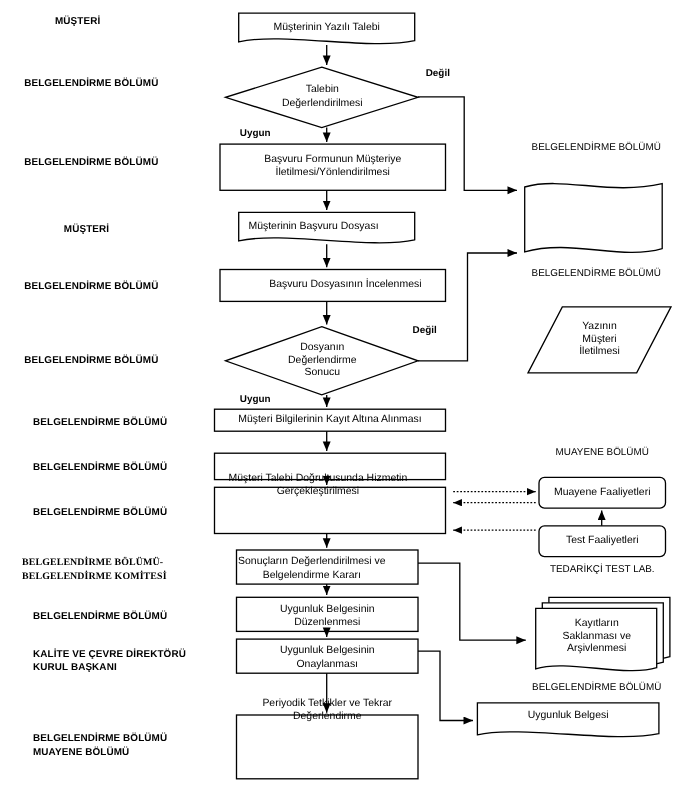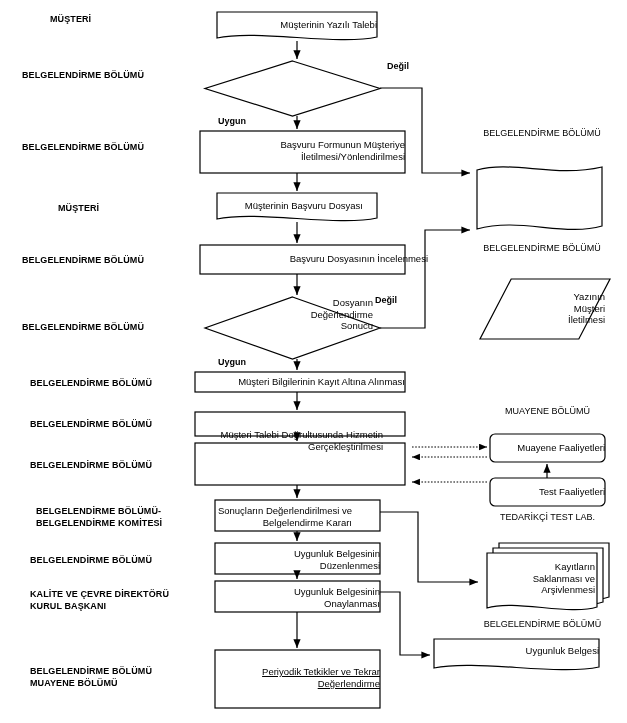--- a/index.html
+++ b/index.html
@@ -35,21 +35,21 @@
     letter-spacing: 0.1px;
     line-height: 11.5px;
     text-align: left;
     white-space: pre-line;
   }
   
   .nodetext {
     position: absolute;
     font-size: 9.5px;
     line-height: 11.5px;
-    text-align: right;
+    text-align: center;
     white-space: pre-line;
   }
   .edgelabel {
     position: absolute;
     font-size: 9px;
     font-weight: bold;
   }
   .sidelabel {
     position: absolute;
     font-size: 9px;
@@ -125,46 +125,48 @@
 
   <div class="role" style="left:50px;  top:14px;  width:140px;">MÜŞTERİ</div>
   <div class="role" style="left:22px;  top:70px;  width:175px;">BELGELENDİRME BÖLÜMÜ</div>
   <div class="role" style="left:22px;  top:142px; width:175px;">BELGELENDİRME BÖLÜMÜ</div>
   <div class="role" style="left:58px;  top:203px; width:140px;">MÜŞTERİ</div>
   <div class="role" style="left:22px;  top:255px; width:175px;">BELGELENDİRME BÖLÜMÜ</div>
   <div class="role" style="left:22px;  top:322px; width:175px;">BELGELENDİRME BÖLÜMÜ</div>
   <div class="role" style="left:30px;  top:378px; width:165px;">BELGELENDİRME BÖLÜMÜ</div>
   <div class="role" style="left:30px;  top:419px; width:165px;">BELGELENDİRME BÖLÜMÜ</div>
   <div class="role" style="left:30px;  top:460px; width:165px;">BELGELENDİRME BÖLÜMÜ</div>
-  <div class="role" style="left:36px;  top:506px; width:170px;">BELGELENDİRME BÖLÜMÜ-
+  <div class="role" style="left:20px;  top:506px; width:170px;font-family:Liberation Serif, serif;">BELGELENDİRME BÖLÜMÜ-
 BELGELENDİRME KOMİTESİ</div>
   <div class="role" style="left:30px;  top:555px; width:165px;">BELGELENDİRME BÖLÜMÜ</div>
   <div class="role" style="left:30px; top:589px; width:175px;">KALİTE VE ÇEVRE DİREKTÖRÜ
 KURUL BAŞKANI</div>
   <div class="role" style="left:30px;  top:666px; width:170px;">BELGELENDİRME BÖLÜMÜ
 MUAYENE BÖLÜMÜ</div>
 
   <div class="nodetext" style="left:217px; top:19px;  width:160px;">Müşterinin Yazılı Talebi</div>
+  <div class="nodetext" style="left:213px; top:76px;  width:160px;">Talebin
+Değerlendirilmesi</div>
   <div class="nodetext" style="left:200px; top:139px; width:205px;">Başvuru Formunun Müşteriye
 İletilmesi/Yönlendirilmesi</div>
-  <div class="nodetext" style="left:217px; top:200px; width:136px;margin-left:10px;">Müşterinin Başvuru Dosyası</div>
+  <div class="nodetext" style="left:217px; top:200px; width:136px;">Müşterinin Başvuru Dosyası</div>
   <div class="nodetext" style="left:200px; top:253px; width:228px;">Başvuru Dosyasının İncelenmesi</div>
-  <div class="nodetext" style="left:213px; top:297px; width:160px;">Dosyanın
+  <div class="nodetext" style="left:213px; top:310px; width:160px;">Dosyanın
 Değerlendirme
 Sonucu</div>
   <div class="nodetext" style="left:195px; top:376px; width:210px;">Müşteri Bilgilerinin Kayıt Altına Alınması</div>
   <div class="nodetext" style="left:195px; top:429px; width:188px;">Müşteri Talebi Doğrultusunda Hizmetin
 Gerçekleştirilmesi</div>
   <div class="nodetext" style="left:215px; top:505px; width:137px;">Sonuçların Değerlendirilmesi ve
 Belgelendirme Kararı</div>
   <div class="nodetext" style="left:215px; top:548px; width:165px;">Uygunluk Belgesinin
 Düzenlenmesi</div>
   <div class="nodetext" style="left:215px; top:586px; width:165px;">Uygunluk Belgesinin
 Onaylanması</div>
-  <div class="nodetext" style="left:215px; top:666px; width:165px;text-decoration:underline;">Periyodik Tetkikler ve Tekrar
+  <div class="nodetext" style="left:215px; top:634px; width:165px;">Periyodik Tetkikler ve Tekrar
 Değerlendirme</div>
   <div class="nodetext" style="left:485px; top:291px; width:120px;">Yazının
 Müşteri
 İletilmesi</div>
   <div class="nodetext" style="left:490px; top:442px; width:115px;">Muayene Faaliyetleri</div>
   <div class="nodetext" style="left:490px; top:486px; width:115px;">Test Faaliyetleri</div>
   <div class="nodetext" style="left:490px; top:561px; width:105px;">Kayıtların
 Saklanması ve
 Arşivlenmesi</div>
   <div class="nodetext" style="left:434px; top:645px; width:165px;">Uygunluk Belgesi</div>

